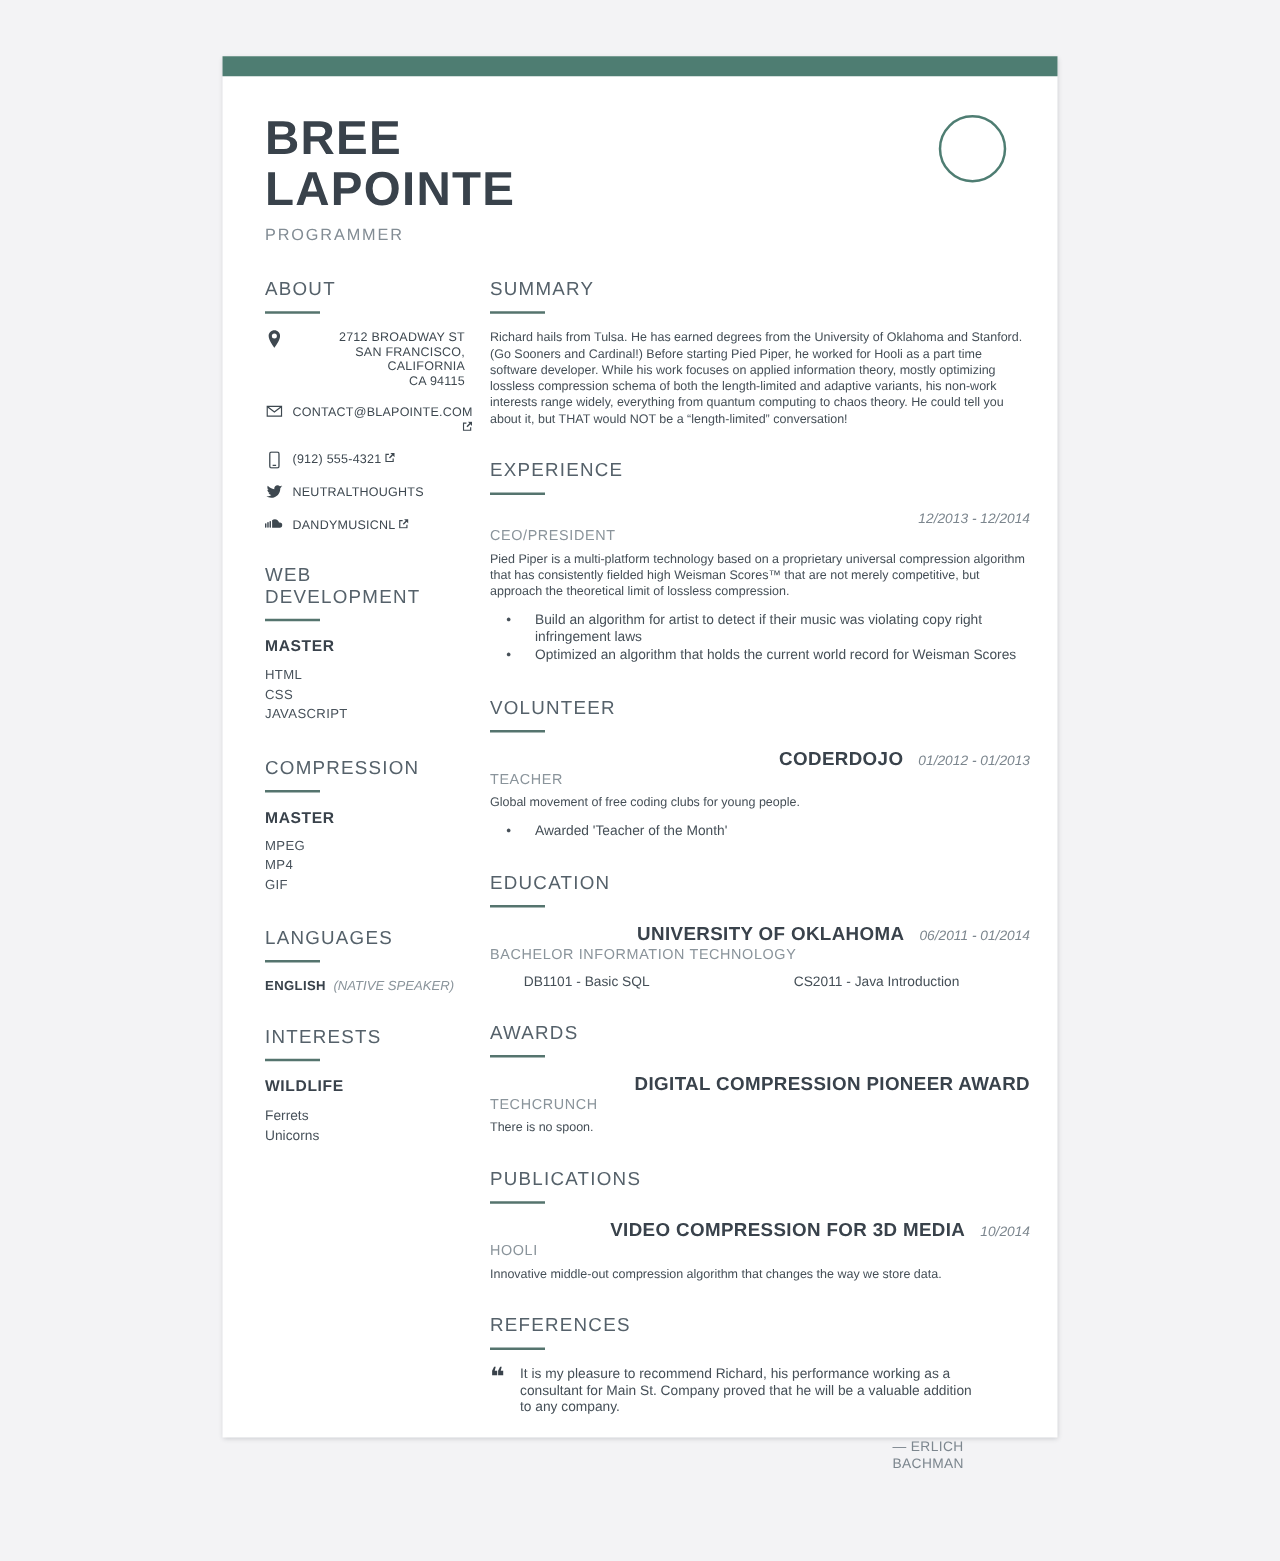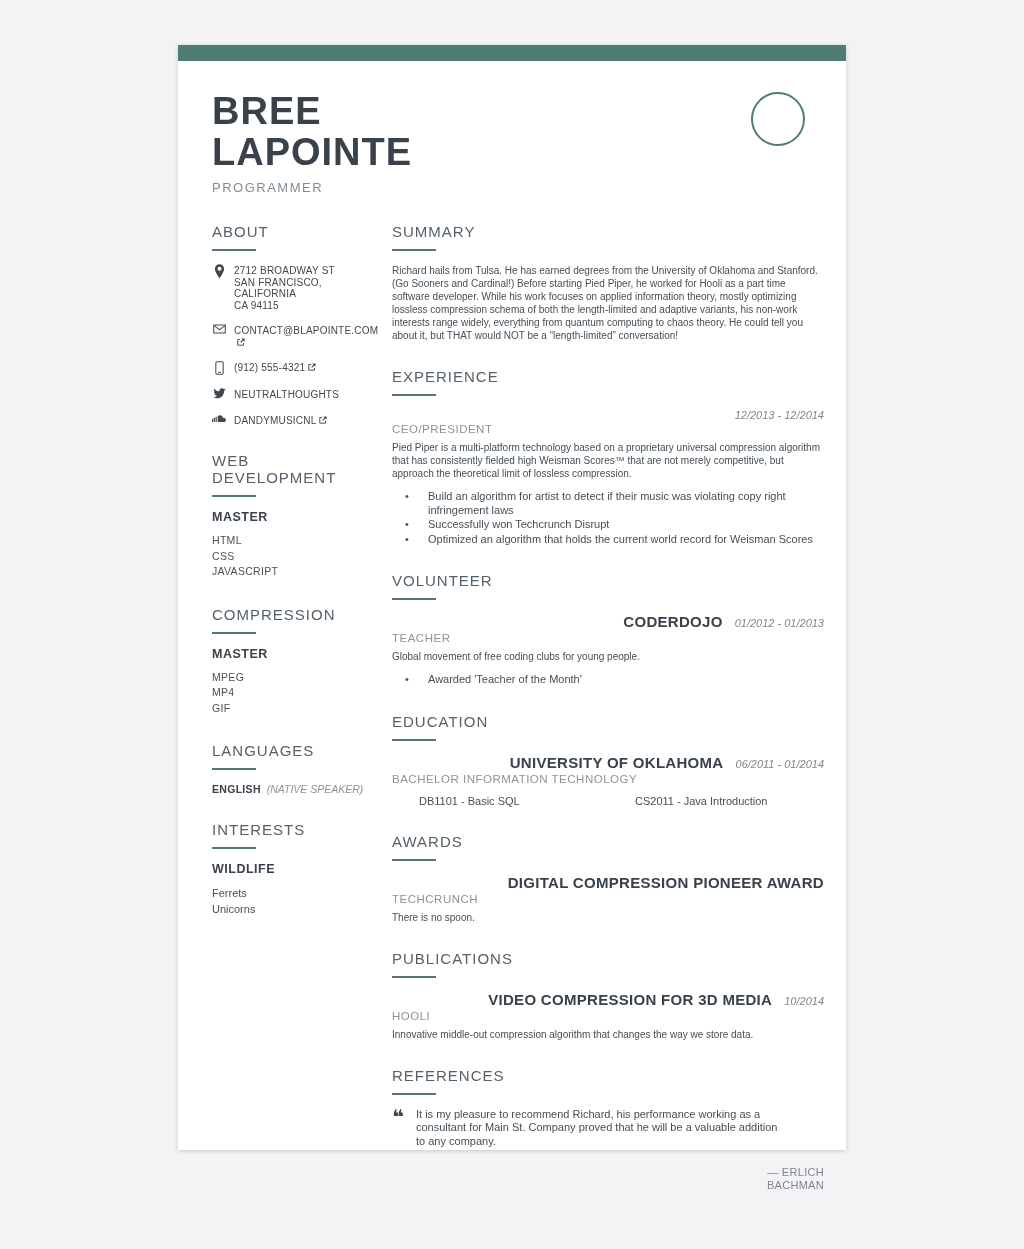--- a/index.html
+++ b/index.html
@@ -33,21 +33,21 @@
   .sec-title {
     font-size:15px; font-weight:400; letter-spacing:1px; color:#55616a;
     text-transform:uppercase;
   }
   .sec-title::after { content:""; display:block; width:44px; height:2px; background:#55746e; margin-top:9px; }
   .sec-body { margin-top:13px; }
 
   
   .about-item { display:flex; align-items:flex-start; margin-bottom:13px; color:#3e4850; }
   .about-item .ic { width:14px; flex-shrink:0; margin-right:8px; display:flex; justify-content:center; color:#3e4850; }
-  .about-item .txt { font-size:10px; line-height:11.5px; letter-spacing:.2px; color:#3e4850; padding-top:1px; }
+  .about-item .txt { font-size:10px; line-height:11.5px; letter-spacing:.2px; color:#3e4850; padding-top:1px;text-align:right; }
   .ext { display:inline-block; margin-left:3px; color:#3e4850; vertical-align:0; }
   .skill-level { font-size:12.5px; font-weight:bold; color:#39424b; letter-spacing:.5px; margin-bottom:9px; }
   .skill-list { list-style:none; }
   .skill-list li { font-size:10.5px; line-height:15.5px; color:#47515a; letter-spacing:.3px; }
   .lang-line { font-size:10.5px; color:#39424b; }
   .lang-line .lang { font-weight:bold; letter-spacing:.3px; }
   .lang-line .note { font-style:italic; color:#8a949b; font-weight:400; margin-left:3px; }
   .plain-list { list-style:none; }
   .plain-list li { font-size:11px; line-height:16px; color:#47515a; }
 
@@ -64,21 +64,21 @@
     position:relative; padding-left:36px; font-size:11px; line-height:13.5px; color:#454f57;
     margin-bottom:1px;
   }
   ul.bullets li::before { content:"•"; position:absolute; left:13px; top:0; color:#454f57; }
   .courses { display:flex; margin-top:10px; padding-left:27px; }
   .courses .course1 { width:216px; flex-shrink:0; font-size:11px; color:#454f57; }
   .courses .course2 { font-size:11px; color:#454f57; }
   .quote-row { display:flex; }
   .quote-mark { width:24px; flex-shrink:0; font-size:20px; line-height:18px; color:#39424b; font-weight:bold; }
   .quote-text { font-size:11px; line-height:13.5px; color:#454f57; max-width:372px; }
-  .quote-attr { margin-left:322px; margin-top:18px; font-size:11px; line-height:13px; color:#7c868e; letter-spacing:.3px;text-align:right; }
+  .quote-attr { margin-left:322px; margin-top:18px; font-size:11px; line-height:13px; color:#7c868e; letter-spacing:.3px; }
 </style>
 </head>
 <body>
 
 <div class="canvas">
   <div class="page">
     <div class="topbar"></div>
 
     <div class="header">
       <div class="name">
@@ -225,21 +225,20 @@
           <div class="sec-body">
             <div class="entry">
               <div class="entry-head">
                 <span class="entry-title"></span>
                 <span class="entry-date">12/2013 - 12/2014</span>
               </div>
               <div class="entry-sub">CEO/PRESIDENT</div>
               <p class="para entry-desc">Pied Piper is a multi-platform technology based on a proprietary universal compression algorithm that has consistently fielded high Weisman Scores™ that are not merely competitive, but approach the theoretical limit of lossless compression.</p>
               <ul class="bullets">
                 <li>Build an algorithm for artist to detect if their music was violating copy right infringement laws</li>
-                <li>Successfully won Techcrunch Disrupt</li>
                 <li>Optimized an algorithm that holds the current world record for Weisman Scores</li>
               </ul>
             </div>
           </div>
         </div>
 
         <div class="sec">
           <div class="sec-title">VOLUNTEER</div>
           <div class="sec-body">
             <div class="entry">

